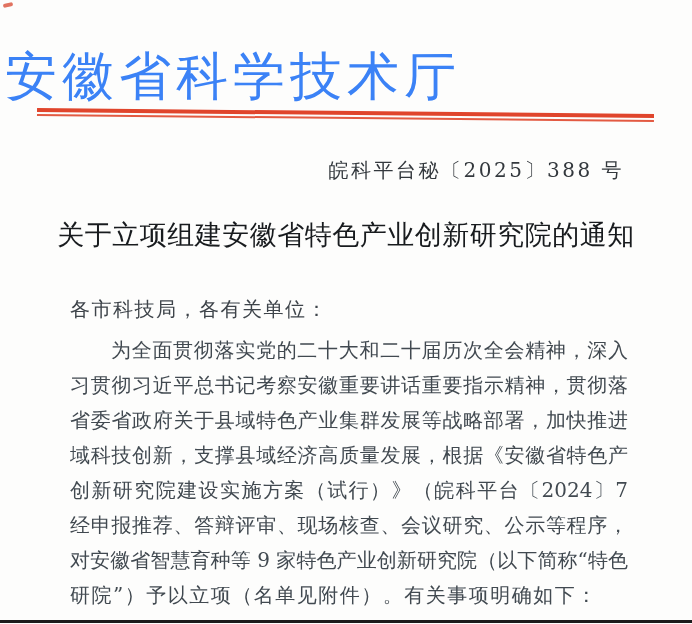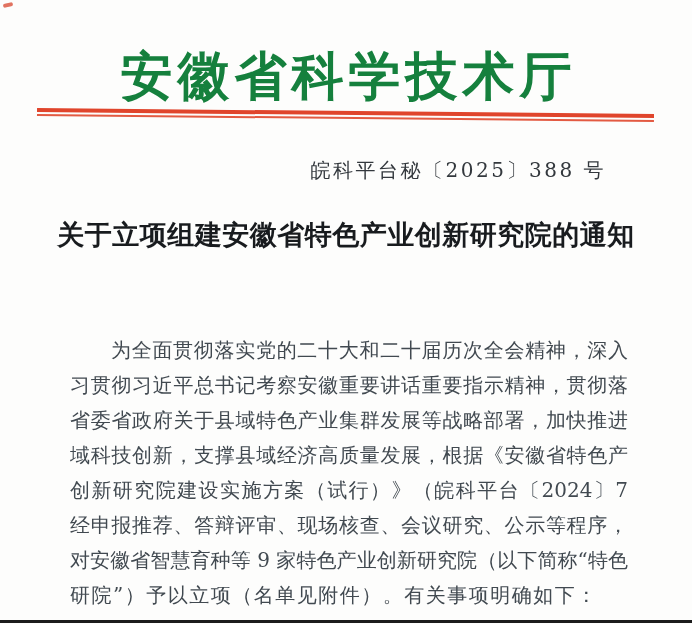--- a/index.html
+++ b/index.html
@@ -25,26 +25,25 @@
     background: #d9503a;
     border-radius: 2px;
     transform: rotate(-12deg);
     opacity: 0.8;
   }
   .letterhead {
     position: absolute;
     top: 48px;
     left: 0;
     width: 100%;
-    text-align: center;
     font-size: 52px;
     line-height: 56px;
-    font-weight: 700;
+    font-weight: 400;
     letter-spacing: 5px;
-    color: #15803d;
+    color: #3b82f6;
     margin: 0;
     text-indent: 5px; 
   }
   .red-rule {
     position: absolute;
     left: 37px;
     top: 111px;
     width: 617px;
     transform: rotate(0.55deg);
     transform-origin: center;
@@ -54,35 +53,35 @@
     background: #e0452c;
   }
   .red-rule .thin {
     margin-top: 2.5px;
     height: 1.5px;
     background: #e35a42;
   }
   .doc-number {
     position: absolute;
     top: 157px;
-    right: 86px;
+    right: 68px;
     font-size: 20px;
     letter-spacing: 2.5px;
     color: #33383d;
     white-space: nowrap;
   }
   .main-title {
     position: absolute;
     top: 218px;
     left: 0;
     width: 100%;
     text-align: center;
     font-size: 27px;
     line-height: 34px;
-    font-weight: 700;
+    font-weight: 400;
     letter-spacing: 0.5px;
     color: #181b1e;
     margin: 0;
   }
   .salutation {
     position: absolute;
     top: 296px;
     left: 70px;
     width: 558px;
     font-size: 20px;
@@ -134,20 +133,21 @@
 
   <div class="red-rule">
     <div class="thick"></div>
     <div class="thin"></div>
   </div>
 
   <div class="doc-number">皖科平台秘〔2025〕388 号</div>
 
   <h2 class="main-title">关于立项组建安徽省特色产业创新研究院的通知</h2>
 
+  <div class="salutation">各市科技局，各有关单位：</div>
 
   <div class="body-block">
     <div class="body-line indent">为全面贯彻落实党的二十大和二十届历次全会精神，深入学</div>
     <div class="body-line">习贯彻习近平总书记考察安徽重要讲话重要指示精神，贯彻落实</div>
     <div class="body-line">省委省政府关于县域特色产业集群发展等战略部署，加快推进县</div>
     <div class="body-line">域科技创新，支撑县域经济高质量发展，根据《安徽省特色产业</div>
     <div class="body-line">创新研究院建设实施方案（试行）》（皖科平台〔2024〕7 号），</div>
     <div class="body-line">经申报推荐、答辩评审、现场核查、会议研究、公示等程序，现</div>
     <div class="body-line">对安徽省智慧育种等 9 家特色产业创新研究院（以下简称“特色产</div>
     <div class="body-line last">研院”）予以立项（名单见附件）。有关事项明确如下：</div>

